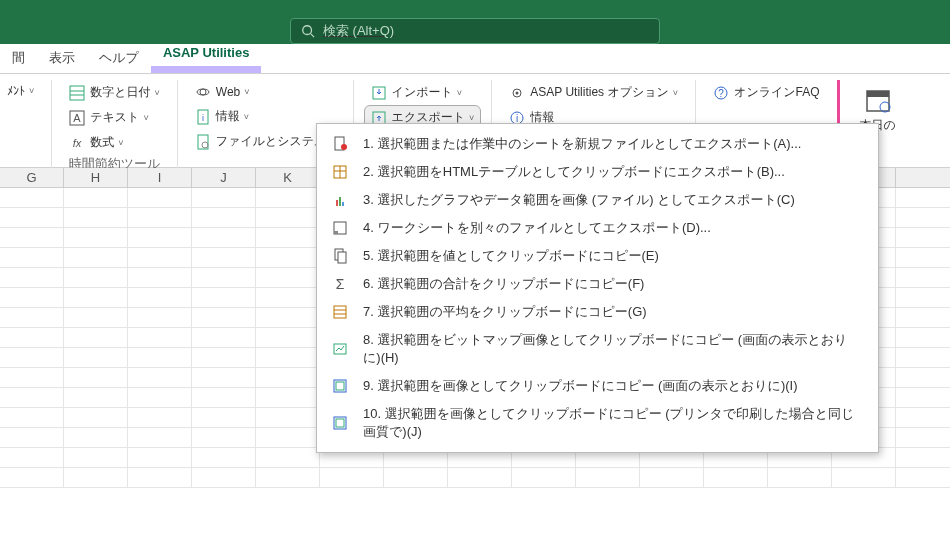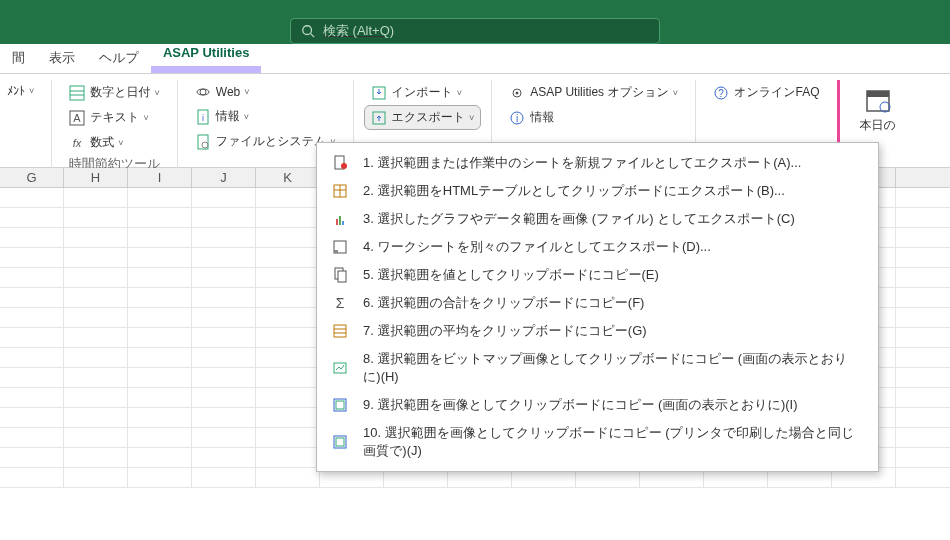--- a/index.html
+++ b/index.html
@@ -22,21 +22,21 @@
 .rbtn .ic { width: 16px; height: 16px; margin-right: 5px; display: inline-flex; align-items: center; justify-content: center; flex-shrink: 0; }
 .rbtn .dd { margin-left: 4px; font-size: 9px; color: #666; }
 .group-label { font-size: 13px; color: #666; text-align: center; padding-bottom: 2px; }
 
 .grid { position: relative; }
 .colhdr { display: flex; height: 20px; background: #f0f0f0; border-bottom: 1px solid #ccc; }
 .colhdr div { width: 64px; border-right: 1px solid #ccc; text-align: center; font-size: 13px; color: #555; line-height: 20px; }
 .rows div.row { height: 20px; border-bottom: 1px solid #e5e5e5; display: flex; }
 .rows div.cell { width: 64px; border-right: 1px solid #e5e5e5; }
 
-.dropdown { position: absolute; top: 142px; left: 316px; width: 563px; background: #fff; border: 1px solid #bbb; box-shadow: 2px 3px 8px rgba(0,0,0,0.25); padding: 6px 0; z-index: 100; }
+.dropdown { position: absolute; top: 123px; left: 316px; width: 563px; background: #fff; border: 1px solid #bbb; box-shadow: 2px 3px 8px rgba(0,0,0,0.25); padding: 6px 0; z-index: 100; }
 .ditem { display: flex; align-items: center; padding: 5px 14px; font-size: 13px; color: #333; cursor: pointer; }
 .ditem .mic { width: 18px; height: 18px; margin-right: 14px; display: inline-flex; align-items: center; justify-content: center; flex-shrink: 0; }
 .ditem .mtxt { flex: 1; }
 
 .bigbtn { display: flex; flex-direction: column; align-items: center; justify-content: center; padding: 4px 10px; height: 60px; cursor: pointer; }
 .bigbtn .ic { width: 28px; height: 28px; margin-bottom: 3px; }
 </style>
 </head>
 <body>
 

